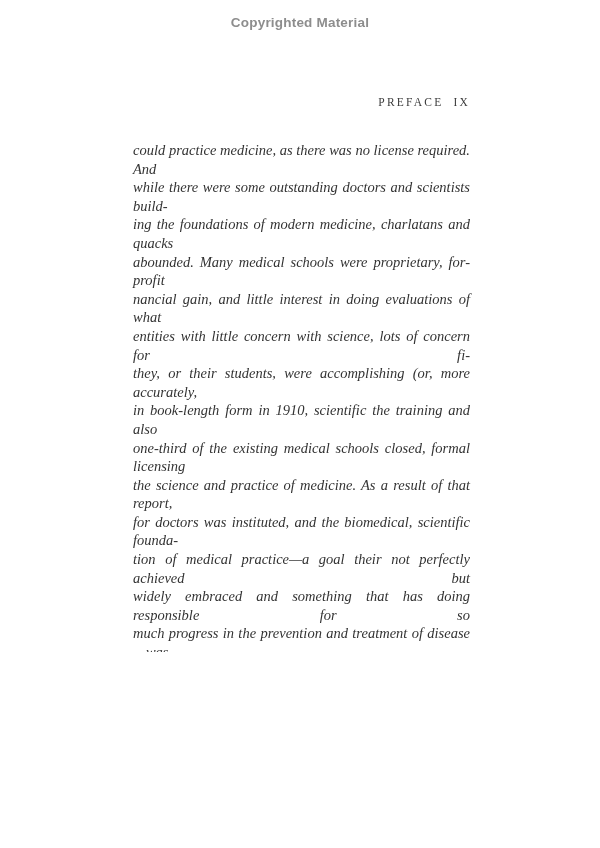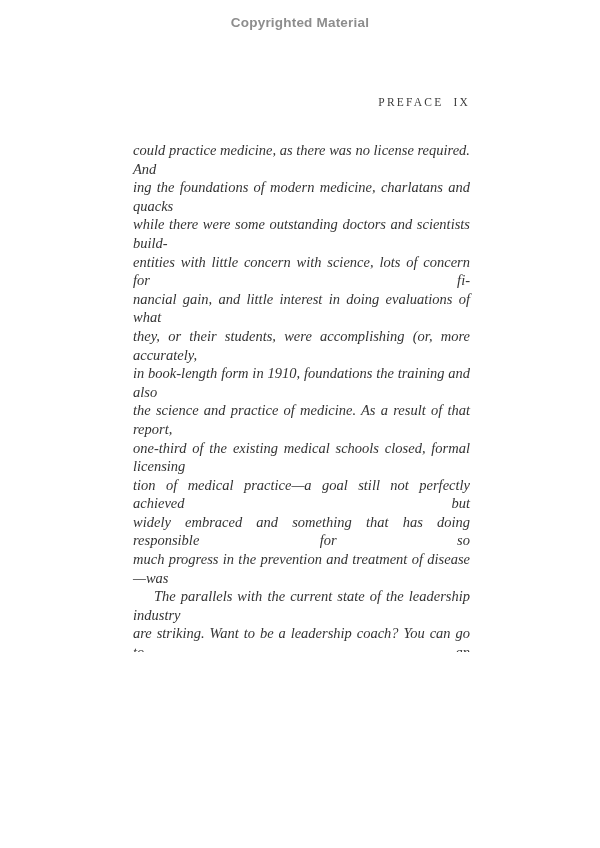--- a/index.html
+++ b/index.html
@@ -60,29 +60,31 @@
 </head>
 <body>
 
 <div class="page">
   <div class="copyright top">Copyrighted Material</div>
 
   <div class="running-header">PREFACE IX</div>
 
   <div class="body-text">
       <div class="line">could practice medicine, as there was no license required. And</div>
+      <div class="line">while there were some outstanding doctors and scientists build-</div>
       <div class="line">ing the foundations of modern medicine, charlatans and quacks</div>
-      <div class="line">while there were some outstanding doctors and scientists build-</div>
+      <div class="line">abounded. Many medical schools were proprietary, for-profit</div>
+      <div class="line">nancial gain, and little interest in doing evaluations of what</div>
       <div class="line">entities with little concern with science, lots of concern for fi-</div>
-      <div class="line">nancial gain, and little interest in doing evaluations of what</div>
       <div class="line">they, or their students, were accomplishing (or, more accurately,</div>
-      <div class="line">in book-length form in 1910, foundations the training and also</div>
+      <div class="line">in book-length form in 1910, scientific the training and also</div>
+      <div class="line">one-third of the existing medical schools closed, formal licensing</div>
       <div class="line">the science and practice of medicine. As a result of that report,</div>
-      <div class="line">one-third of the existing medical schools closed, formal licensing</div>
-      <div class="line">tion of medical practice—a goal still not perfectly achieved but</div>
+      <div class="line">for doctors was instituted, and the biomedical, scientific founda-</div>
+      <div class="line">tion of medical practice—a goal their not perfectly achieved but</div>
       <div class="line">widely embraced and something that has doing responsible for so</div>
       <div class="line">much progress in the prevention and treatment of disease—was</div>
       <div class="line indent">The parallels with the current state of the leadership industry</div>
       <div class="line">are striking. Want to be a leadership coach? You can go to an</div>
     </div>
 
   <div class="copyright bottom">Copyrighted Material</div>
 </div>
 
 </body></html>

